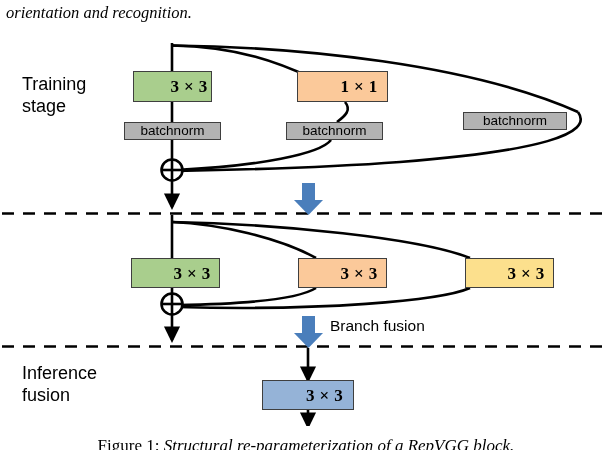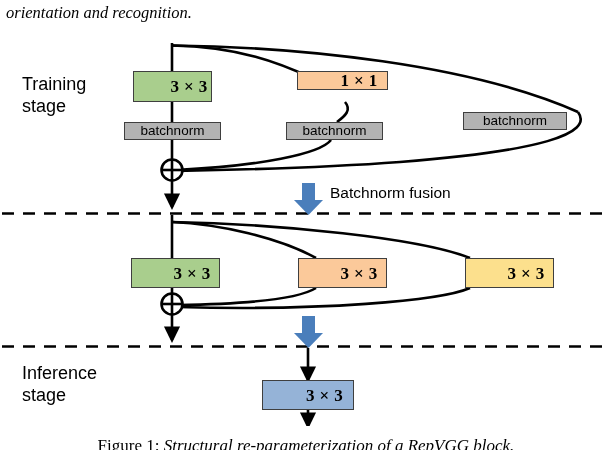--- a/index.html
+++ b/index.html
@@ -171,37 +171,37 @@
       <line x1="308" y1="384" x2="308" y2="400" stroke="#000" stroke-width="2.6" marker-end="url(#arrowBlack)"></line>
     </svg>
 
     <div class="stage-label" style="left:22px; top:48px;">Training
 stage</div>
 
     <div class="node-box kbox" style="left:133px; top:45px; width:79px; height:31px; background:#a9ce8d;">3 × 3</div>
 
     <div class="node-box bnbox" style="left:124px; top:96px; width:97px; height:18px;">batchnorm</div>
 
-    <div class="node-box kbox" style="left:297px; top:45px; width:91px; height:19px; background:#fbc99a;">1 × 1</div>
+    <div class="node-box kbox" style="left:297px; top:45px; width:91px; height:31px; background:#fbc99a;">1 × 1</div>
 
     <div class="node-box bnbox" style="left:286px; top:96px; width:97px; height:18px;">batchnorm</div>
 
     <div class="node-box bnbox" style="left:463px; top:86px; width:104px; height:18px;">batchnorm</div>
 
-    <div class="fusion-label" style="left:330px; top:158px;">Batchnorm fusion</div>
 
     <div class="node-box kbox" style="left:131px; top:232px; width:89px; height:30px; background:#a9ce8d;">3 × 3</div>
 
     <div class="node-box kbox" style="left:298px; top:232px; width:89px; height:30px; background:#fbc99a;">3 × 3</div>
 
     <div class="node-box kbox" style="left:465px; top:232px; width:89px; height:30px; background:#fce08d;">3 × 3</div>
 
+    <div class="fusion-label" style="left:330px; top:291px;">Branch fusion</div>
 
     <div class="stage-label" style="left:22px; top:337px;">Inference
-stage</div>
+fusion</div>
 
     <div class="node-box kbox" style="left:262px; top:354px; width:92px; height:30px; background:#95b3d7;">3 × 3</div>
 
   </div>
 
   <div class="caption">
     <span class="cap-label">Figure 1: </span><span class="cap-body">Structural re-parameterization of a RepVGG block.</span>
   </div>
 
 </div>

